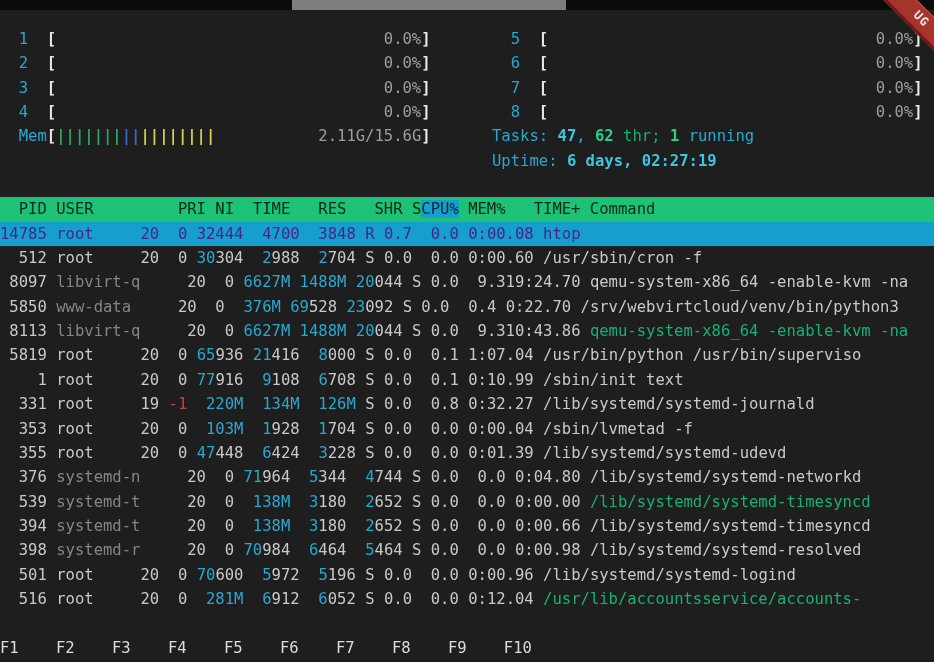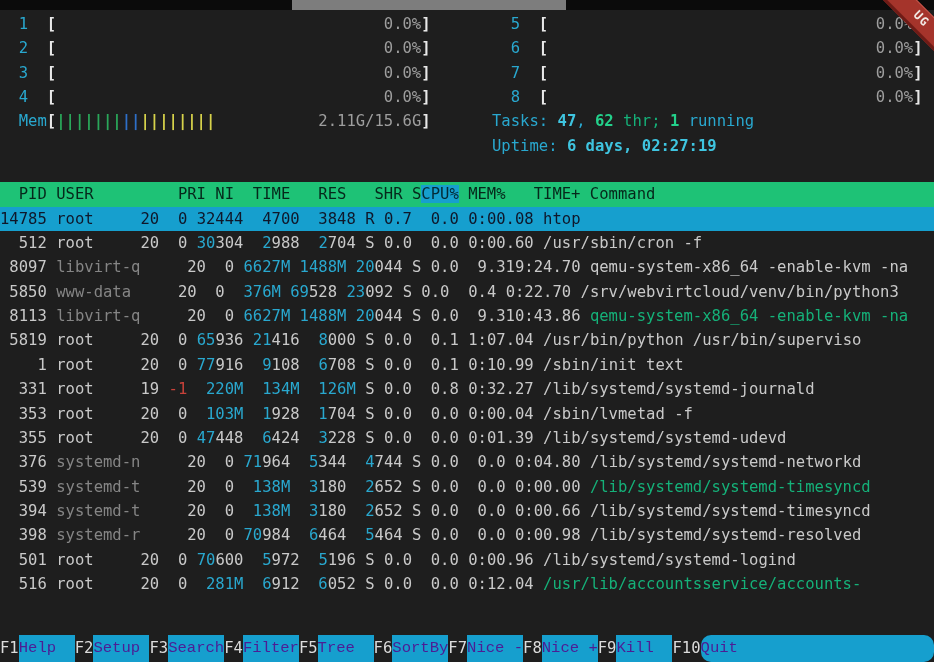--- a/index.html
+++ b/index.html
@@ -14,44 +14,44 @@
   .top-handle{position:absolute;top:0;left:292px;width:274px;height:10px;background:#7d7d7d;}
   
   .ribbon-clip{position:absolute;top:0;right:0;width:74px;height:74px;overflow:hidden;pointer-events:none;}
   .ribbon{
     position:absolute;top:8px;right:-46px;width:120px;height:20px;
     transform:rotate(45deg);
     background:#a5342b;border-top:1px solid #c0554a;border-bottom:3px solid #6e1b16;
     color:#f2e9e4;font-weight:bold;font-size:12px;line-height:18px;text-align:center;letter-spacing:1px;
   }
   
-  #term{position:absolute;top:10px;left:0;width:934px;padding-top:2px;}
+  #term{position:absolute;top:10px;left:0;width:934px;padding-top:17px;}
   .ln{height:24.35px;line-height:24.35px;white-space:pre;position:relative;color:#c9c9c9;}
   .rcol{position:absolute;left:50ch;top:0;margin-left:24px;}
   .w{color:#c9c9c9;}
   .dim{color:#9e9e9e;}
   .gray{color:#858585;}
   .cyan{color:#29a8cf;}
   .bcyan{color:#3fc5e0;font-weight:bold;}
   .green{color:#15b179;}
   .bgreen{color:#23d18b;font-weight:bold;}
   .bwhite{color:#e8e8e8;font-weight:bold;}
   .red{color:#c8423a;}
   .wb{color:#e8e8e8;font-weight:bold;}
   .barG{color:#2aa75a;font-weight:bold;}
   .barB{color:#2e6fc8;font-weight:bold;}
   .barY{color:#d6d24b;font-weight:bold;}
   .thead{background:#1ec276;}
   .thead span{color:#06281b;}
   .thead .sortcol{background:#169fce;color:#042a35;}
   .sel{background:#169fce;}
-  .sel span{color:#0f172a;}
+  .sel span{color:#4c1d95;}
   
   #fnbar{position:absolute;bottom:0;left:0;width:934px;height:27px;display:flex;background:#1e1e1e;line-height:27px;white-space:pre;}
-  .fitem{display:flex;}
+  .fitem{display:flex;flex-direction:column;}
   .fitem.last{flex:1;}
   .fk{color:#dcdcdc;background:#1e1e1e;}
   .fl{background:#169fce;color:#4c1d95;font-family:Liberation Mono, monospace;}
   .fitem.last .fl{flex:1;border-radius:10px;}
 </style>
 </head>
 <body>
 
 <div class="top-strip"></div>
 <div class="top-handle"></div>

